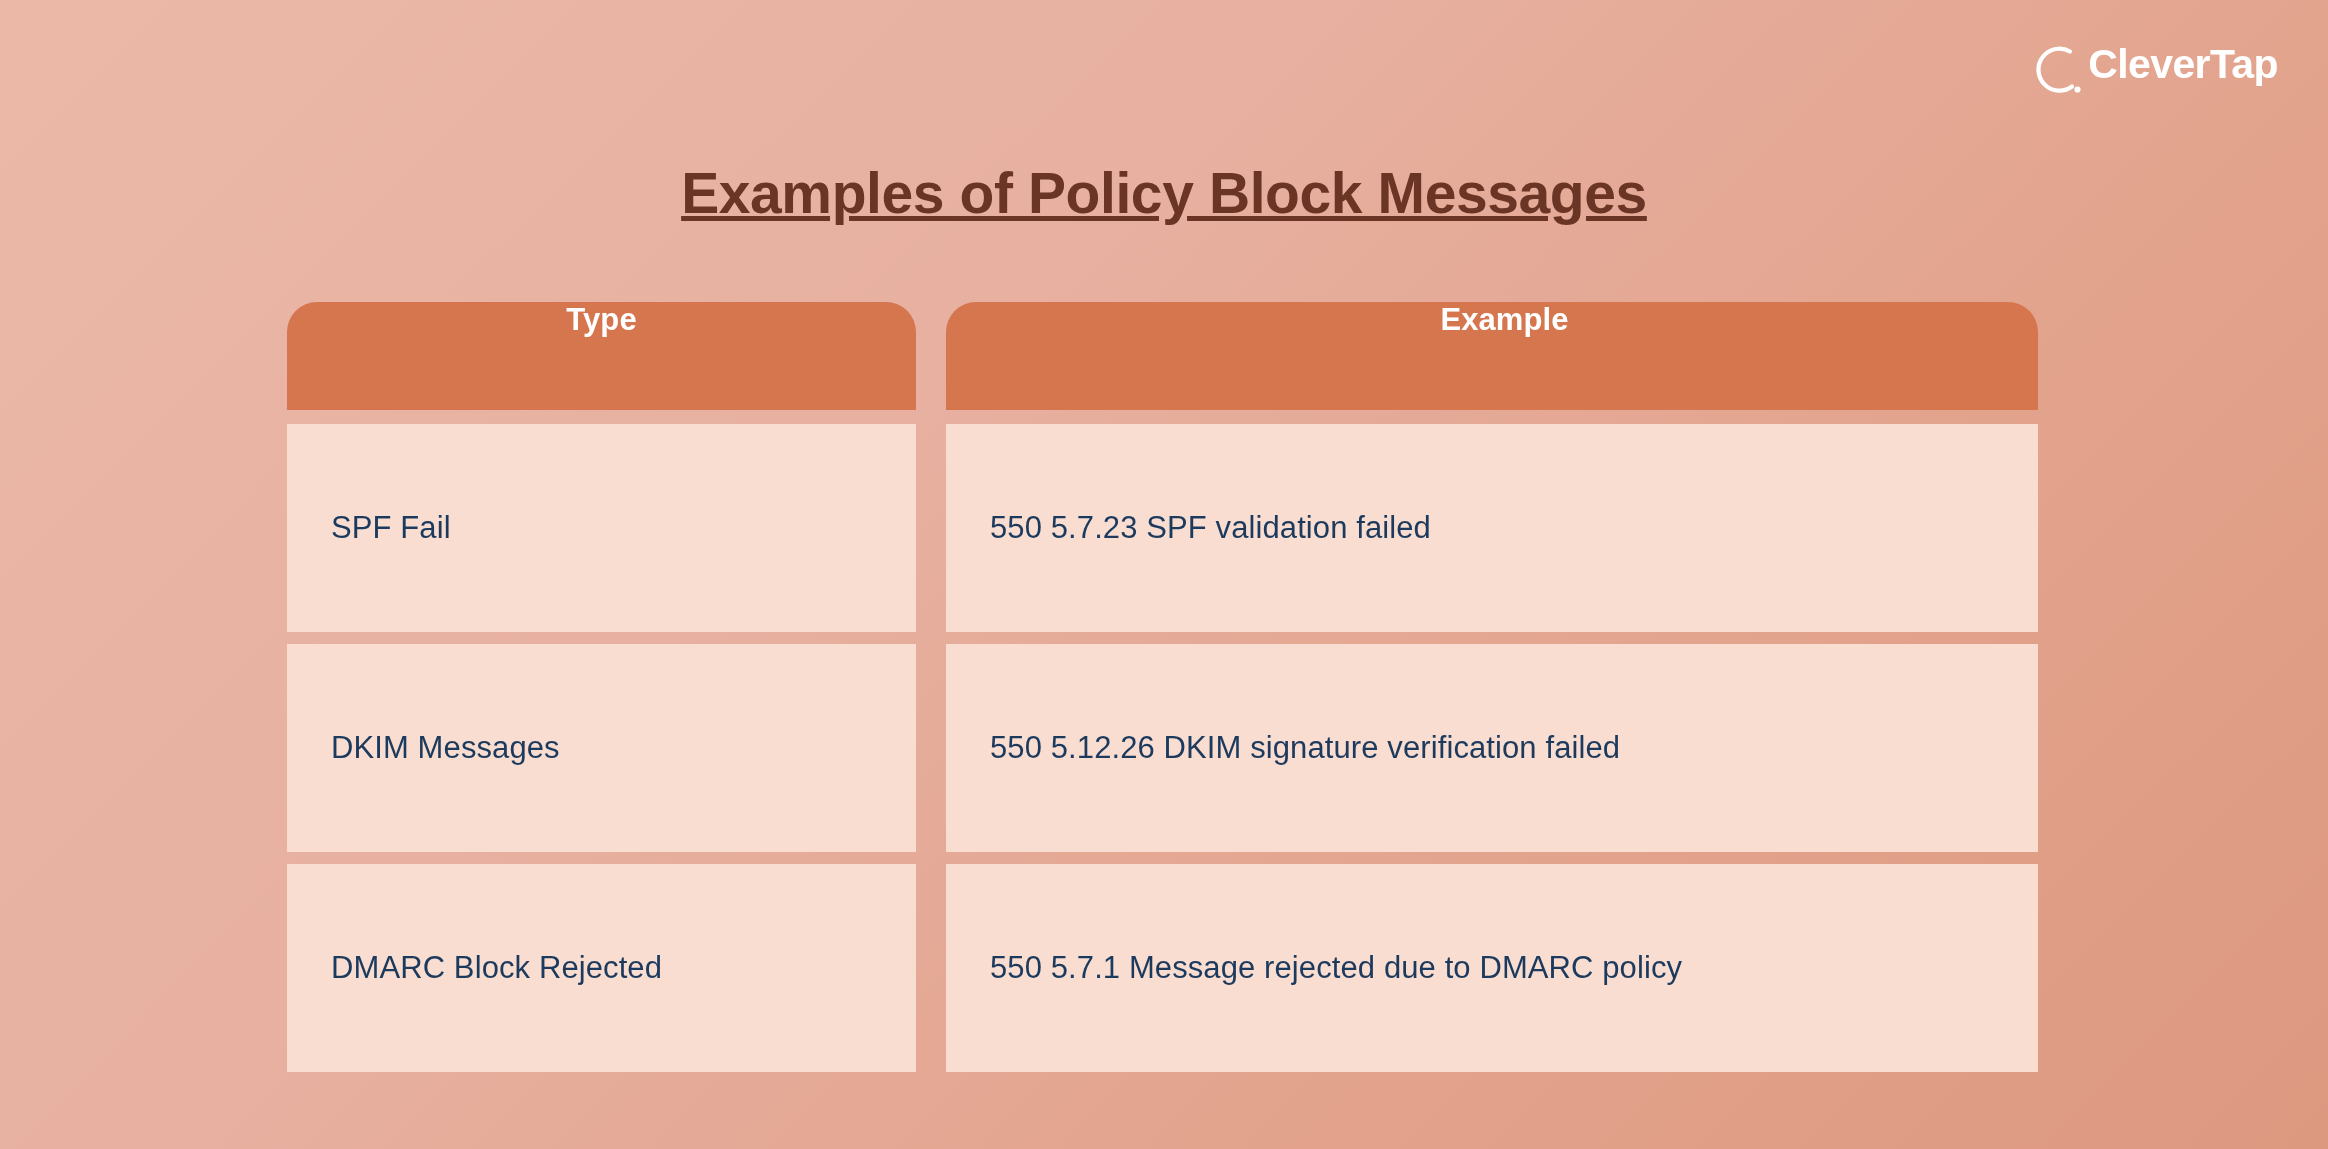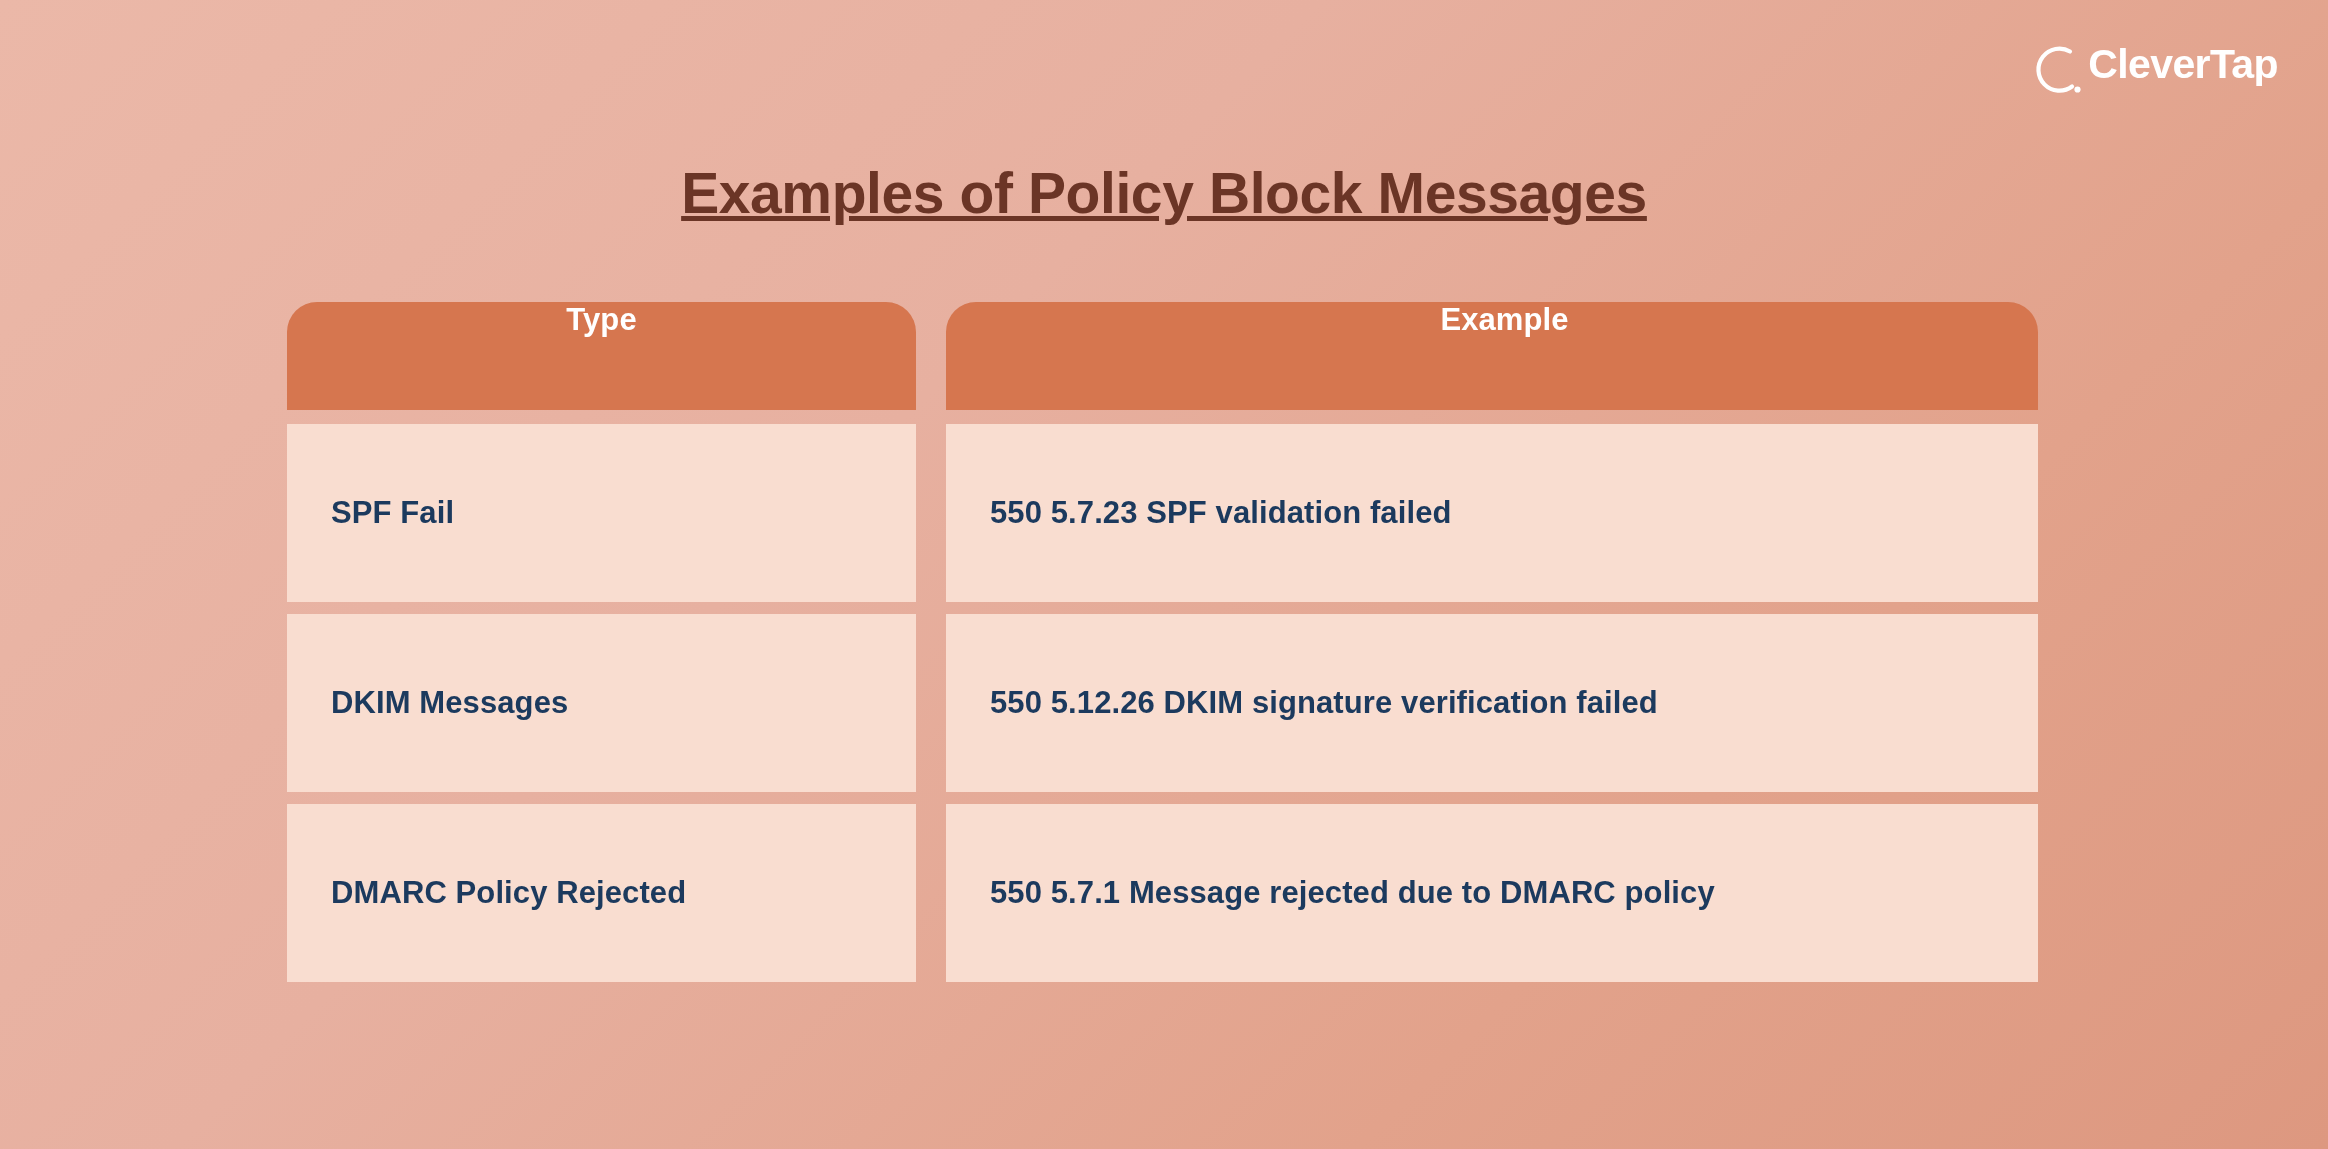--- a/index.html
+++ b/index.html
@@ -84,26 +84,26 @@
     font-size: 31px;
     font-weight: 700;
     letter-spacing: 0.1px;
   }
 
   .row-gap-head { height: 14px; }
   .row-gap      { height: 12px; }
 
   .body-cell {
     background: #F9DDD0;
-    height: 178px;
+    height: 208px;
     display: flex;
     align-items: center;
     color: #1C3A5E;
     font-size: 31px;
-    font-weight: 700;
+    font-weight: 400;
     letter-spacing: 0.1px;
     padding: 0 44px;
   }
   .body-cell.example { }
 </style>
 </head>
 <body>
 
 <div class="logo">
   <svg class="logo-mark" viewBox="0 0 52 52">
@@ -145,20 +145,20 @@
     </div>
     <div class="body-cell example t-col-example">
       <span>550 5.12.26 DKIM signature verification failed</span>
     </div>
   </div>
 
   <div class="row-gap"></div>
 
   <div class="t-row">
     <div class="body-cell t-col-type">
-      <span>DMARC Policy Rejected</span>
+      <span>DMARC Block Rejected</span>
     </div>
     <div class="body-cell example t-col-example">
       <span>550 5.7.1 Message rejected due to DMARC policy</span>
     </div>
   </div>
 
 </div>
 
 </body></html>

